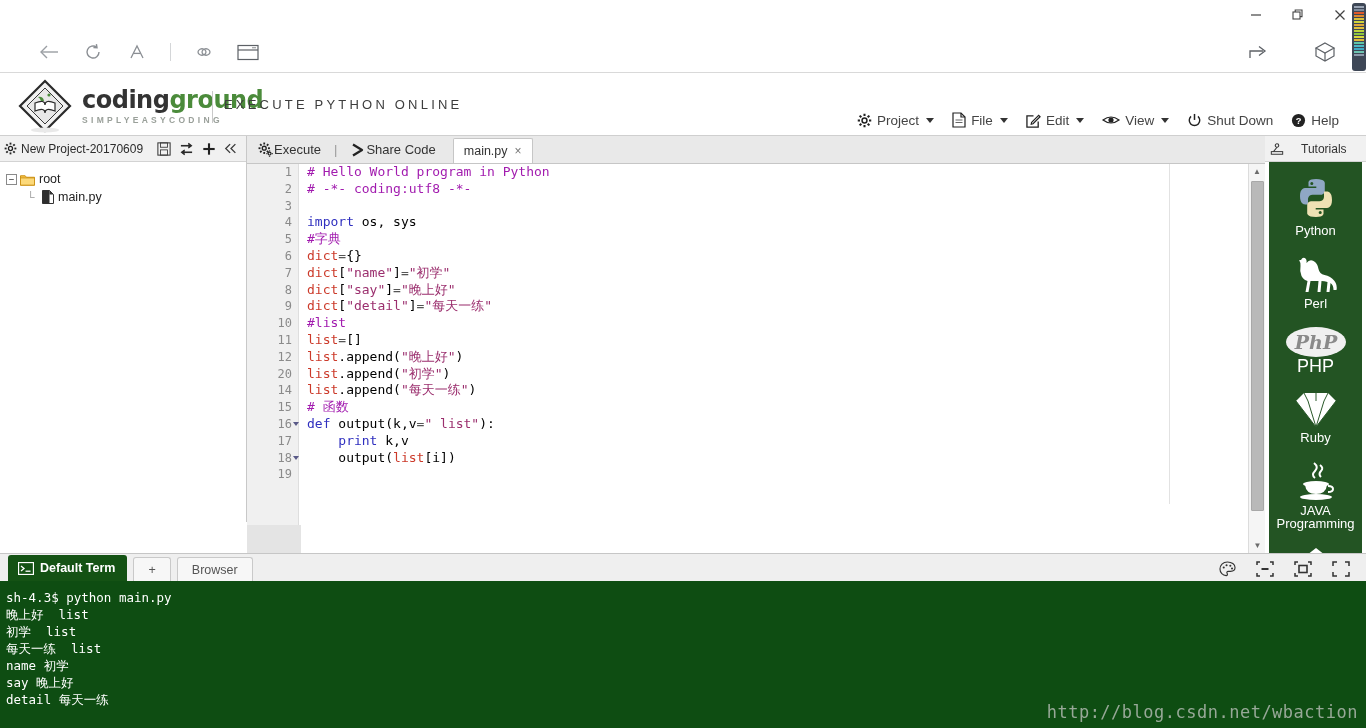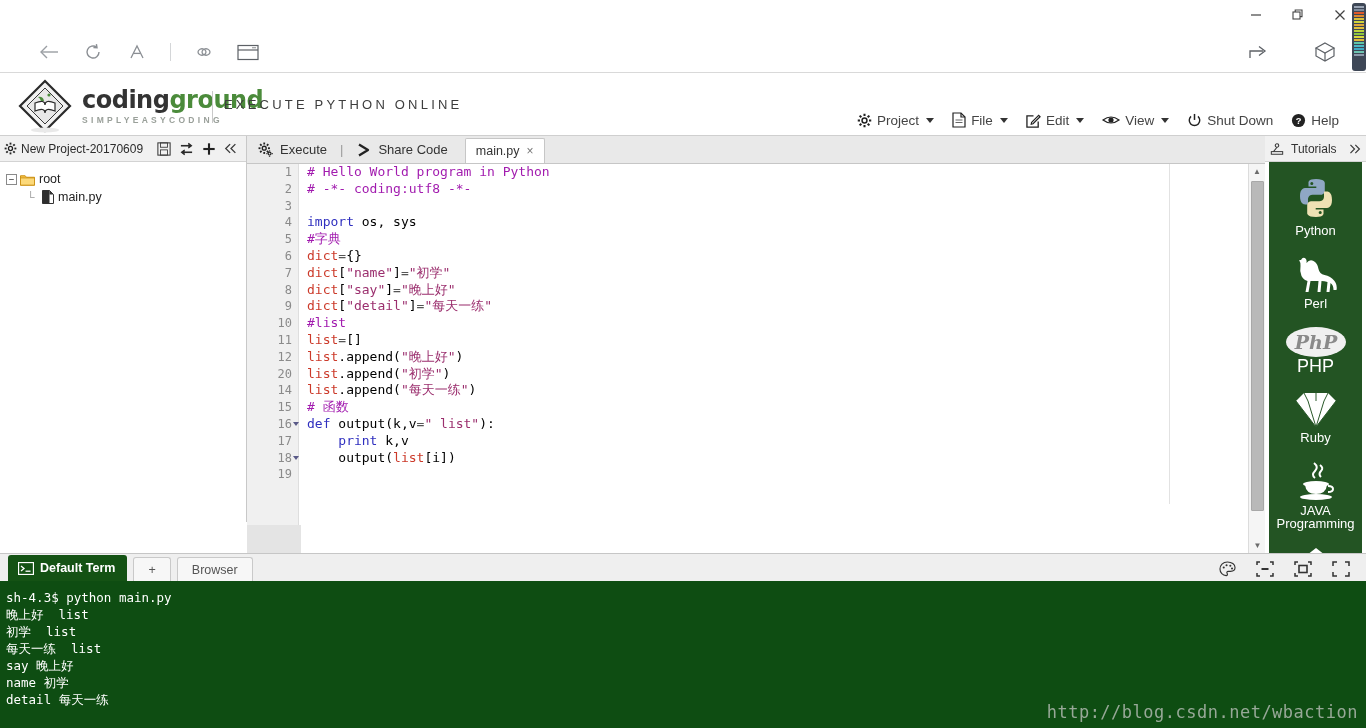--- a/index.html
+++ b/index.html
@@ -126,21 +126,21 @@
   
   #editor-panel {
     position: absolute; left: 247px; top: 136px; width: 1018px; height: 417px;
     background: #ffffff;
   }
   #editor-tabbar {
     height: 28px; background: #e9e9e9; border-bottom: 1px solid #c6c6c6;
     display: flex; align-items: stretch;
   }
   .etb-action {
-    display: flex; align-items: center; gap: 6px;
+    display: flex; align-items: center; 
     padding: 0 11px; font-size: 13px; color: #333; cursor: default;
   }
   .etb-sep { display:flex; align-items:center; color: #9a9a9a; font-size: 13px; padding: 0 2px;}
   #file-tab {
     display: flex; align-items: center; gap: 7px;
     padding: 0 10px; font-size: 12.5px; color: #333;
     background: #ffffff; border: 1px solid #c6c6c6; border-bottom: none;
     margin-left: 6px; margin-top: 2px; border-radius: 2px 2px 0 0;
   }
   #file-tab .tabclose { color: #777; font-size: 12px; }
@@ -198,21 +198,21 @@
     background: #e4e4e4;
   }
 
   
   #tutorials-panel {
     position: absolute; left: 1265px; top: 136px; width: 101px; height: 417px;
     background: #ffffff;
   }
   #tutorials-header {
     height: 26px; background: #f1f1f1; border-bottom: 1px solid #d3d3d3;
-    display: flex; align-items: center; gap: 7px; padding: 0 5px;
+    display: flex; align-items: center; gap: 17px; padding: 0 5px;
     font-size: 12px; color: #333;
   }
   #tutorials-list {
     position: absolute; left: 4px; top: 26px; width: 93px; height: 391px;
     background: #235423; overflow: hidden;
     display: flex; flex-direction: column; align-items: center;
     padding-top: 12px;
   }
   .tut-item {
     width: 93px; display: flex; flex-direction: column;
@@ -780,18 +780,18 @@
         </svg>
       </span>
     </div>
   </div>
 
   <div id="term-body">
       <div class="term-line">sh-4.3$ python main.py</div>
       <div class="term-line">晚上好  list</div>
       <div class="term-line">初学  list</div>
       <div class="term-line">每天一练  list</div>
+      <div class="term-line">name 初学</div>
       <div class="term-line">say 晚上好</div>
-      <div class="term-line">name 初学</div>
       <div class="term-line">detail 每天一练</div>
     </div>
   <div id="watermark">http://blog.csdn.net/wbaction</div>
 </div>
 
 </body></html>

